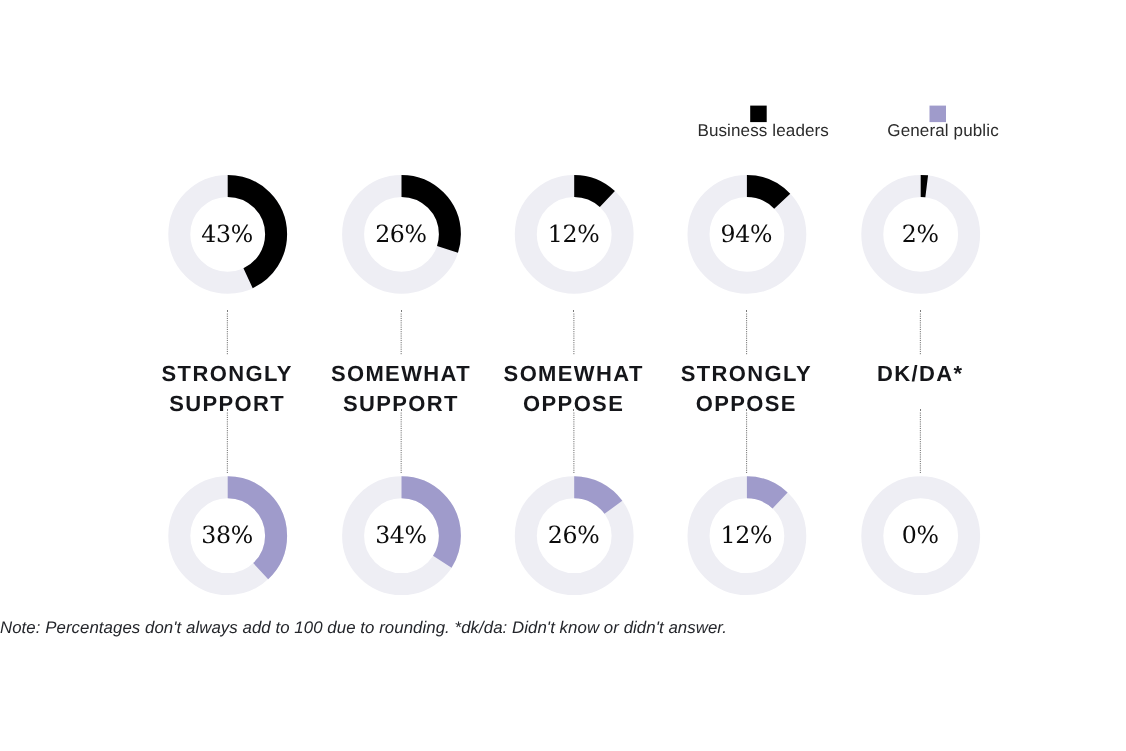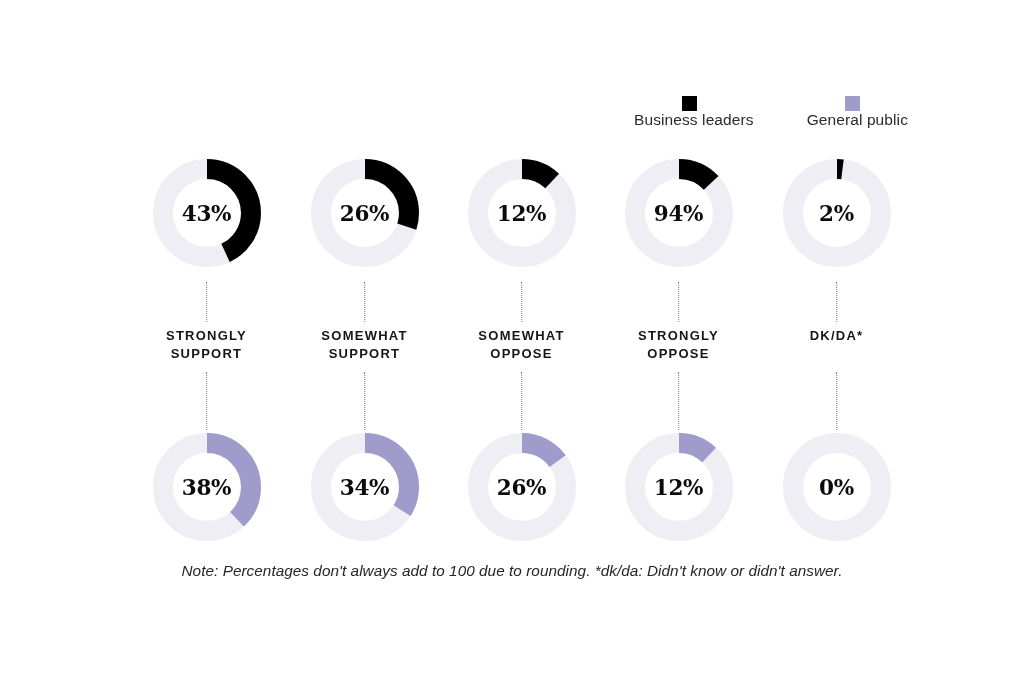--- a/index.html
+++ b/index.html
@@ -92,49 +92,49 @@
   }
   .donut-value {
     position: absolute;
     top: 0; left: 0;
     width: 108px;
     height: 108px;
     display: flex;
     align-items: center;
     justify-content: center;
     font-family: "DejaVu Serif", "Liberation Serif", serif;
-    font-weight: 700;
+    font-weight: 400;
     font-size: 21.5px;
     color: #0b0b0b;
     letter-spacing: -0.3px;
     pointer-events: none;
   }
 
   
   .cat-label {
     position: absolute;
     top: 327px;
     left: 0;
     width: 157px;
     text-align: center;
-    font-size: 13px;
+    font-size: 20px;
     font-weight: 700;
     letter-spacing: 1.25px;
     line-height: 1.38;
     color: #15161a;
     text-transform: uppercase;
   }
 
   
   .footnote {
     position: absolute;
     top: 562px;
     left: 0;
     width: 1024px;
-    text-align: center;
+    text-align: left;
     font-style: italic;
     font-size: 15.3px;
     color: #24262b;
     letter-spacing: 0.05px;
   }
 </style>
 </head>
 <body>
 
 <div class="legend">

